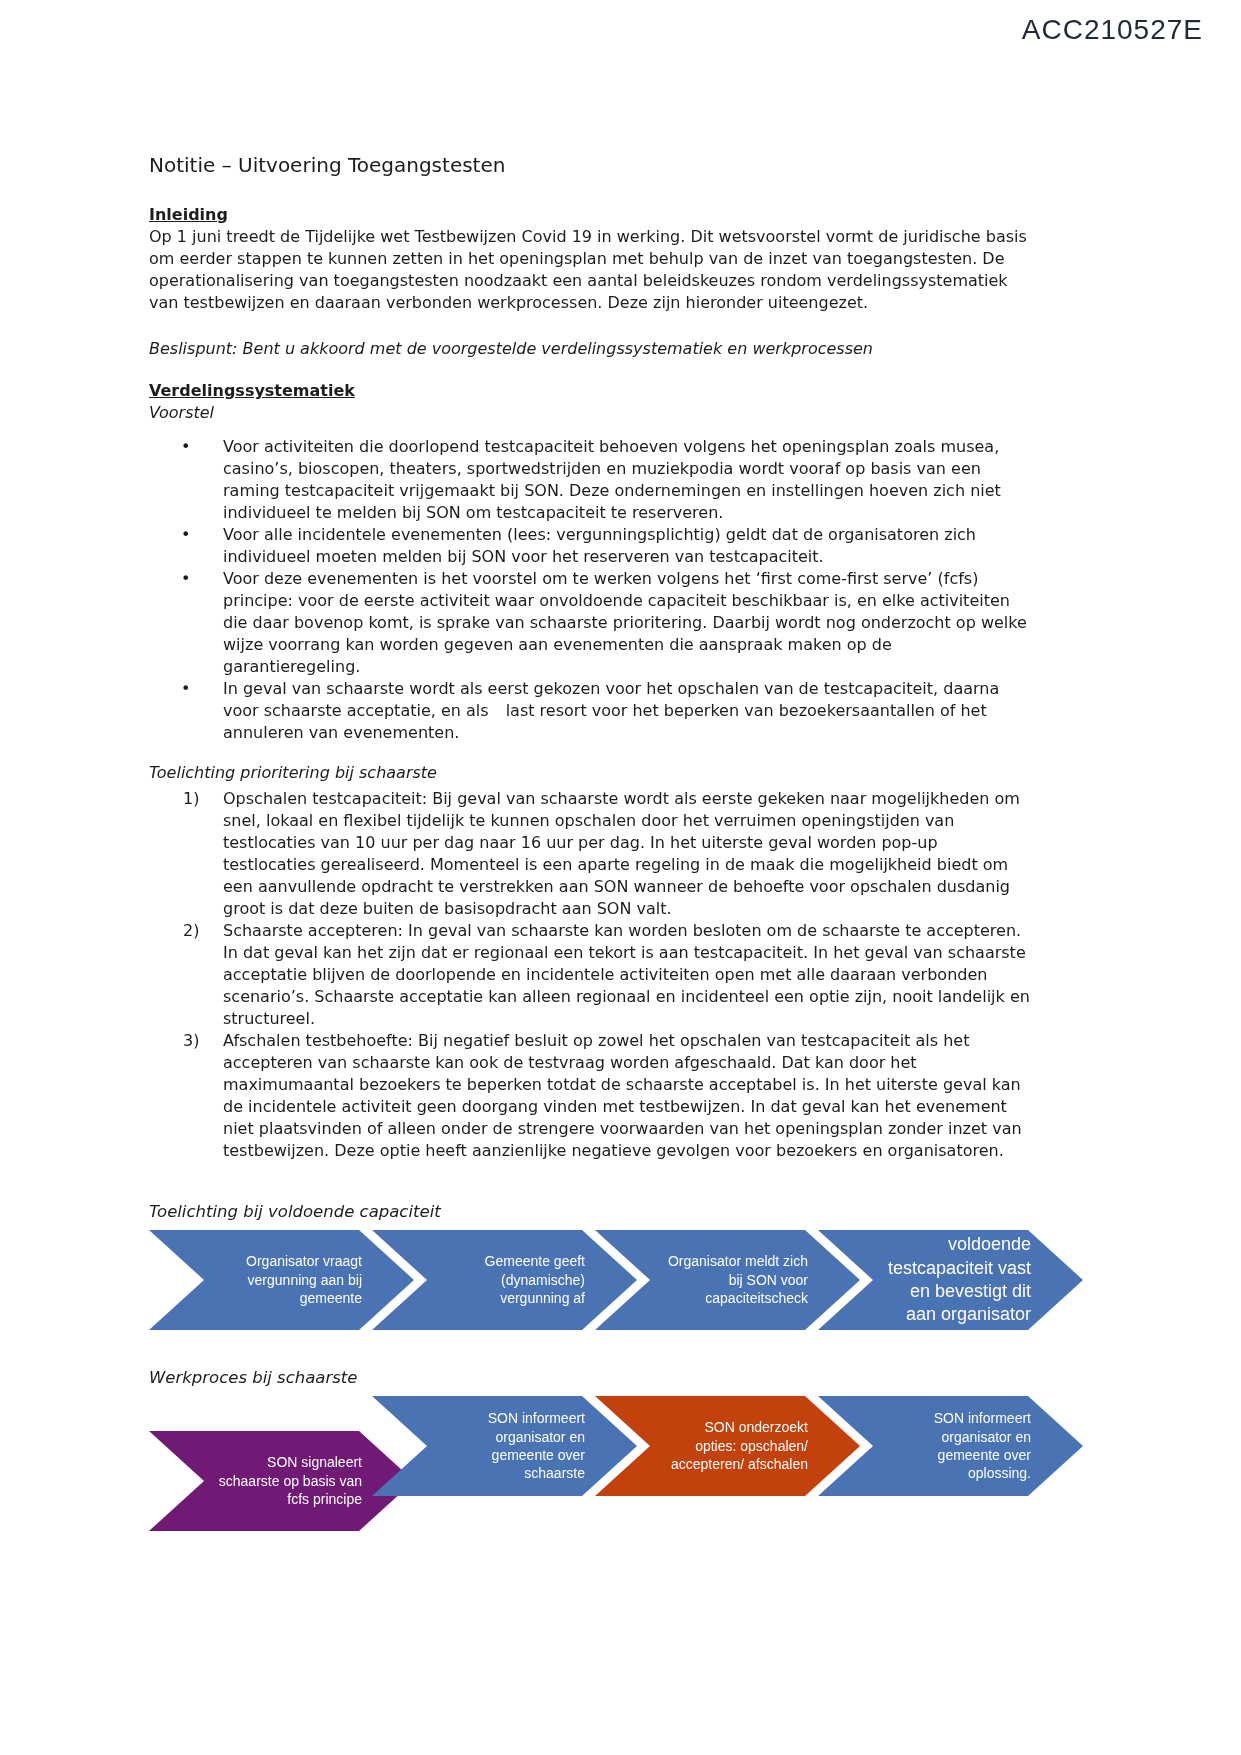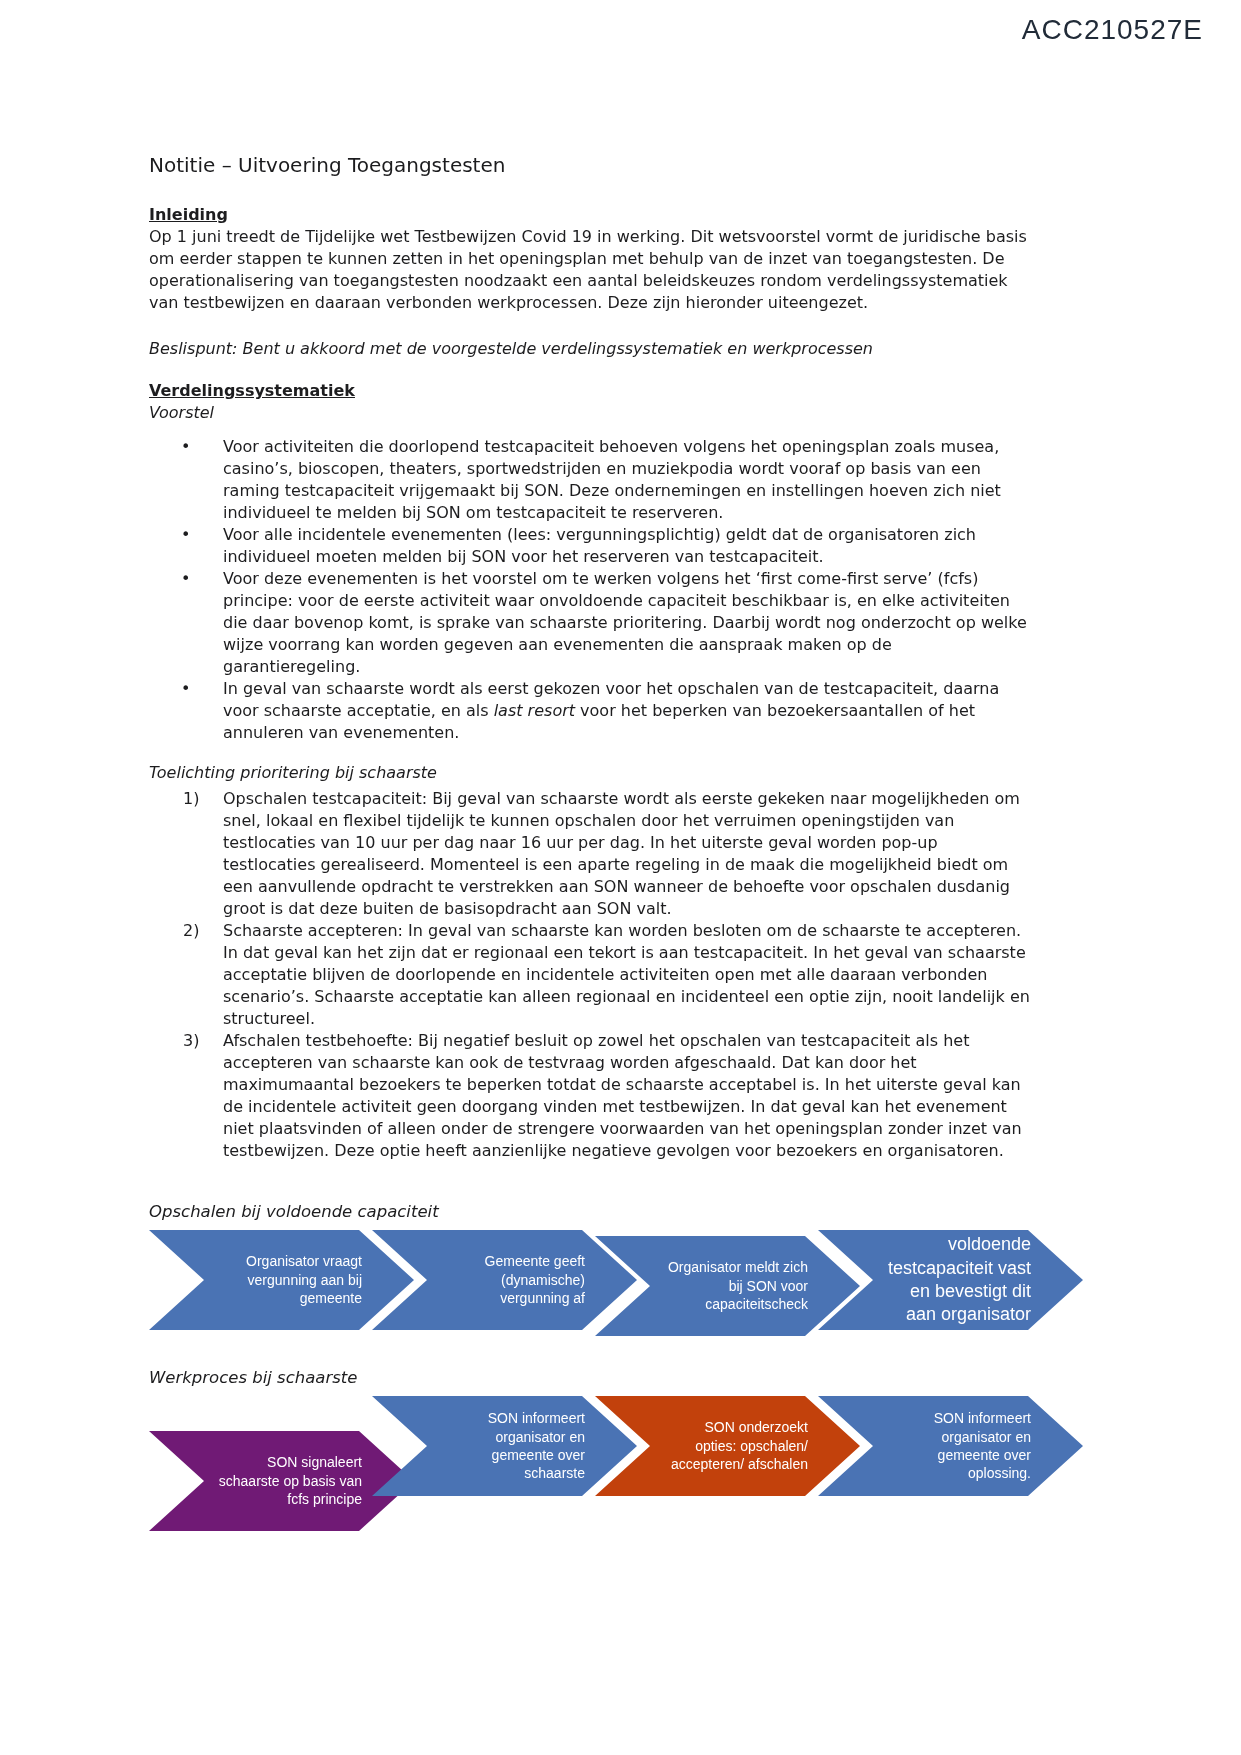--- a/index.html
+++ b/index.html
@@ -16,21 +16,21 @@
   }
   .doc-code{
     position:absolute;top:14px;right:38px;
     font-family:"Liberation Sans", sans-serif;
     font-size:28px;letter-spacing:1px;color:#212b38;
   }
   .content{margin-left:149px;width:885px;}
   .doc-title{font-size:20px;line-height:26px;margin:0 0 26px 0;color:#1c1c1e;}
   .h2{font-size:16px;line-height:22px;font-weight:bold;text-decoration:underline;margin:0;}
   .para{font-size:16px;line-height:22px;margin:0;}
-  .it{font-style:italic;}
+  .it{margin-left:12px;}
   .beslispunt{font-size:16px;line-height:22px;font-style:italic;margin:24px 0 20px 0;}
   .subheading{font-size:16px;line-height:22px;font-style:italic;margin:0;}
   .list{margin:12px 0 0 0;}
   .li{position:relative;padding-left:74px;font-size:16px;line-height:22px;}
   .li .marker{position:absolute;left:32px;top:0;}
   .li .num{position:absolute;left:34px;top:0;}
   .toelichting-head{font-size:16px;line-height:22px;font-style:italic;margin:18px 0 0 0;}
   .num-list{margin:4px 0 0 0;}
   .proc-title{font-size:16.5px;line-height:24px;font-style:italic;margin:38px 0 0 0;}
   .proc-title.second{margin-top:36px;}
@@ -95,29 +95,29 @@
       <div class="li">
         <span class="num">2)</span>
         <span>Schaarste accepteren: In geval van schaarste kan worden besloten om de schaarste te accepteren. In dat geval kan het zijn dat er regionaal een tekort is aan testcapaciteit. In het geval van schaarste acceptatie blijven de doorlopende en incidentele activiteiten open met alle daaraan verbonden scenario’s. Schaarste acceptatie kan alleen regionaal en incidenteel een optie zijn, nooit landelijk en structureel.</span>
       </div>
       <div class="li">
         <span class="num">3)</span>
         <span>Afschalen testbehoefte: Bij negatief besluit op zowel het opschalen van testcapaciteit als het accepteren van schaarste kan ook de testvraag worden afgeschaald. Dat kan door het maximumaantal bezoekers te beperken totdat de schaarste acceptabel is. In het uiterste geval kan de incidentele activiteit geen doorgang vinden met testbewijzen. In dat geval kan het evenement niet plaatsvinden of alleen onder de strengere voorwaarden van het openingsplan zonder inzet van testbewijzen. Deze optie heeft aanzienlijke negatieve gevolgen voor bezoekers en organisatoren.</span>
       </div>
     </div>
 
-    <div class="proc-title">Opschalen bij voldoende capaciteit</div>
+    <div class="proc-title">Toelichting bij voldoende capaciteit</div>
     <div class="chev-row">
       <div class="chev" style="background: rgb(74, 115, 180);">
         <span>Organisator vraagt vergunning aan bij gemeente</span>
       </div>
       <div class="chev" style="background: rgb(74, 115, 180);">
         <span>Gemeente geeft (dynamische) vergunning af</span>
       </div>
-      <div class="chev" style="background: rgb(74, 115, 180); margin-top: 6px;">
+      <div class="chev" style="background: rgb(74, 115, 180);">
         <span>Organisator meldt zich bij SON voor capaciteitscheck</span>
       </div>
       <div class="chev small" style="background: rgb(74, 115, 180);">
         <span>SON stelt voldoende testcapaciteit vast en bevestigt dit aan organisator en gemeente</span>
       </div>
     </div>
 
     <div class="proc-title second">Werkproces bij schaarste</div>
     <div class="chev-row">
       <div class="chev" style="background: #701a75; margin-top: 35px;">

